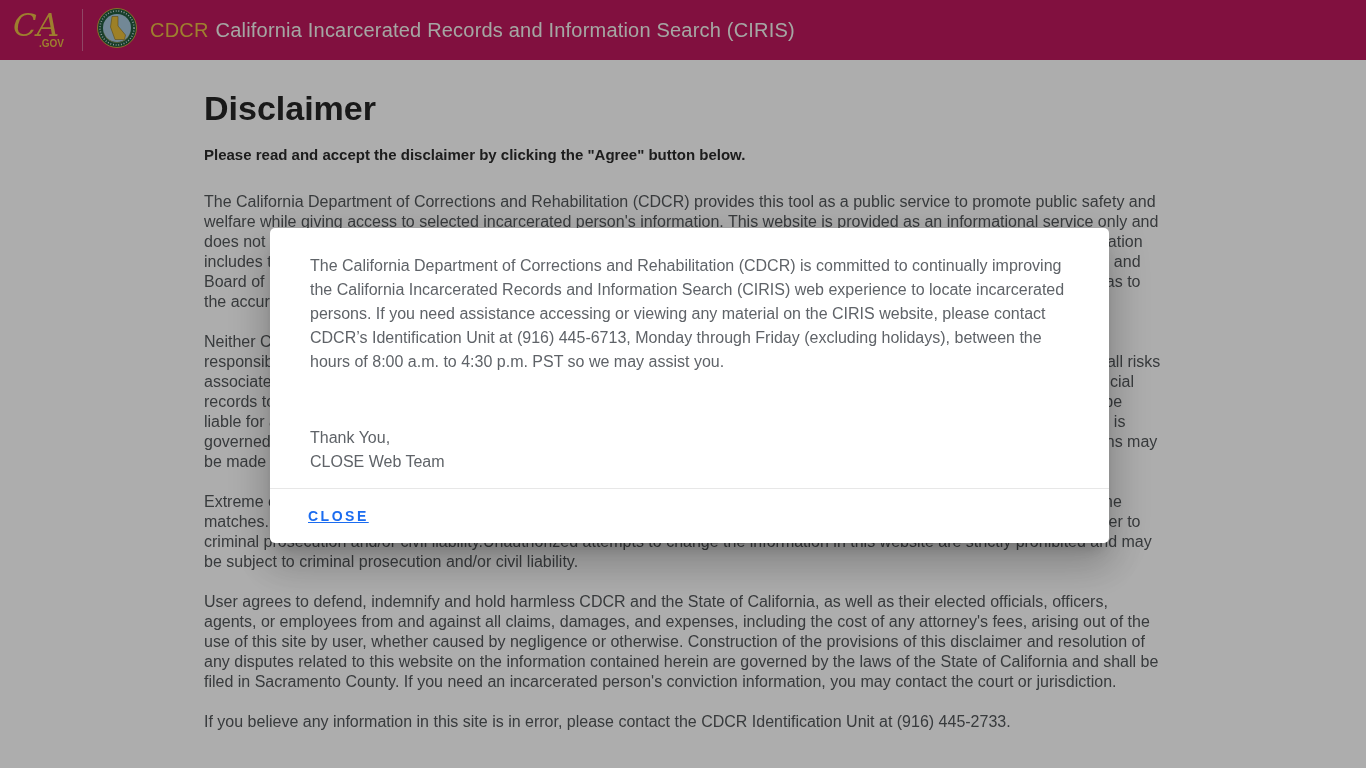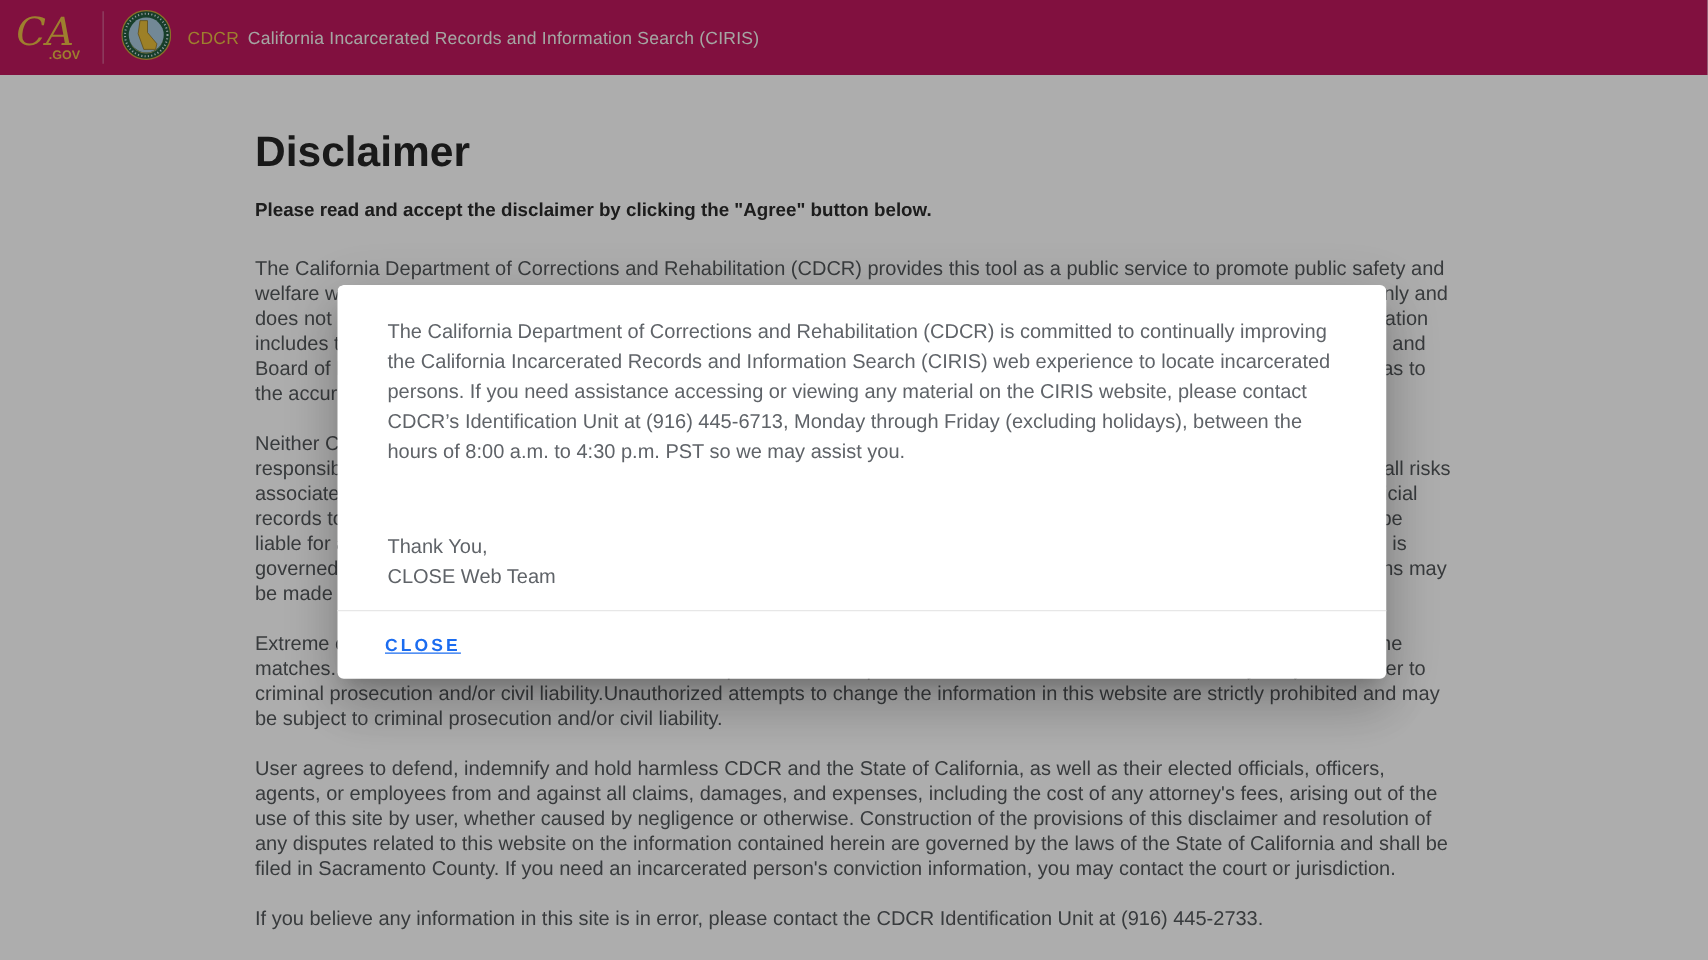--- a/index.html
+++ b/index.html
@@ -14,31 +14,31 @@
     height: 60px; background: #be185d;
     display: flex; align-items: center;
     position: relative; z-index: 1;
   }
   .ca-logo { margin-left: 12px; flex: 0 0 auto; }
   .header-divider {
     width: 1px; height: 42px; background: rgba(255,255,255,0.35);
     margin: 0 14px; flex: 0 0 auto;
   }
   .seal { margin-right: 13px; flex: 0 0 auto; }
-  .brand { font-size: 14px; color: #f3f5f0; letter-spacing: 0.2px; white-space: nowrap; }
+  .brand { font-size: 20px; color: #f3f5f0; letter-spacing: 0.2px; white-space: nowrap; }
   .brand .gold { color: #e9bc45; margin-right: 7px; }
 
   
   .content {
     width: 958px; margin: 0 auto; padding-top: 28px;
     position: relative; z-index: 1;
   }
   .page-title {
     font-size: 34px; font-weight: bold; color: #262626;
-    margin: 14px 0 15px 0; line-height: 40px;
+    margin: 0 0 15px 0; line-height: 40px;
   }
   .page-subtitle {
     font-size: 15px; font-weight: bold; color: #2b2b2b;
     margin: 0 0 25px 0; line-height: 24px;
   }
   .content p.body-par {
     font-size: 16px; line-height: 20px; color: #53575a;
     margin: 0 0 20px 0;
   }
 

